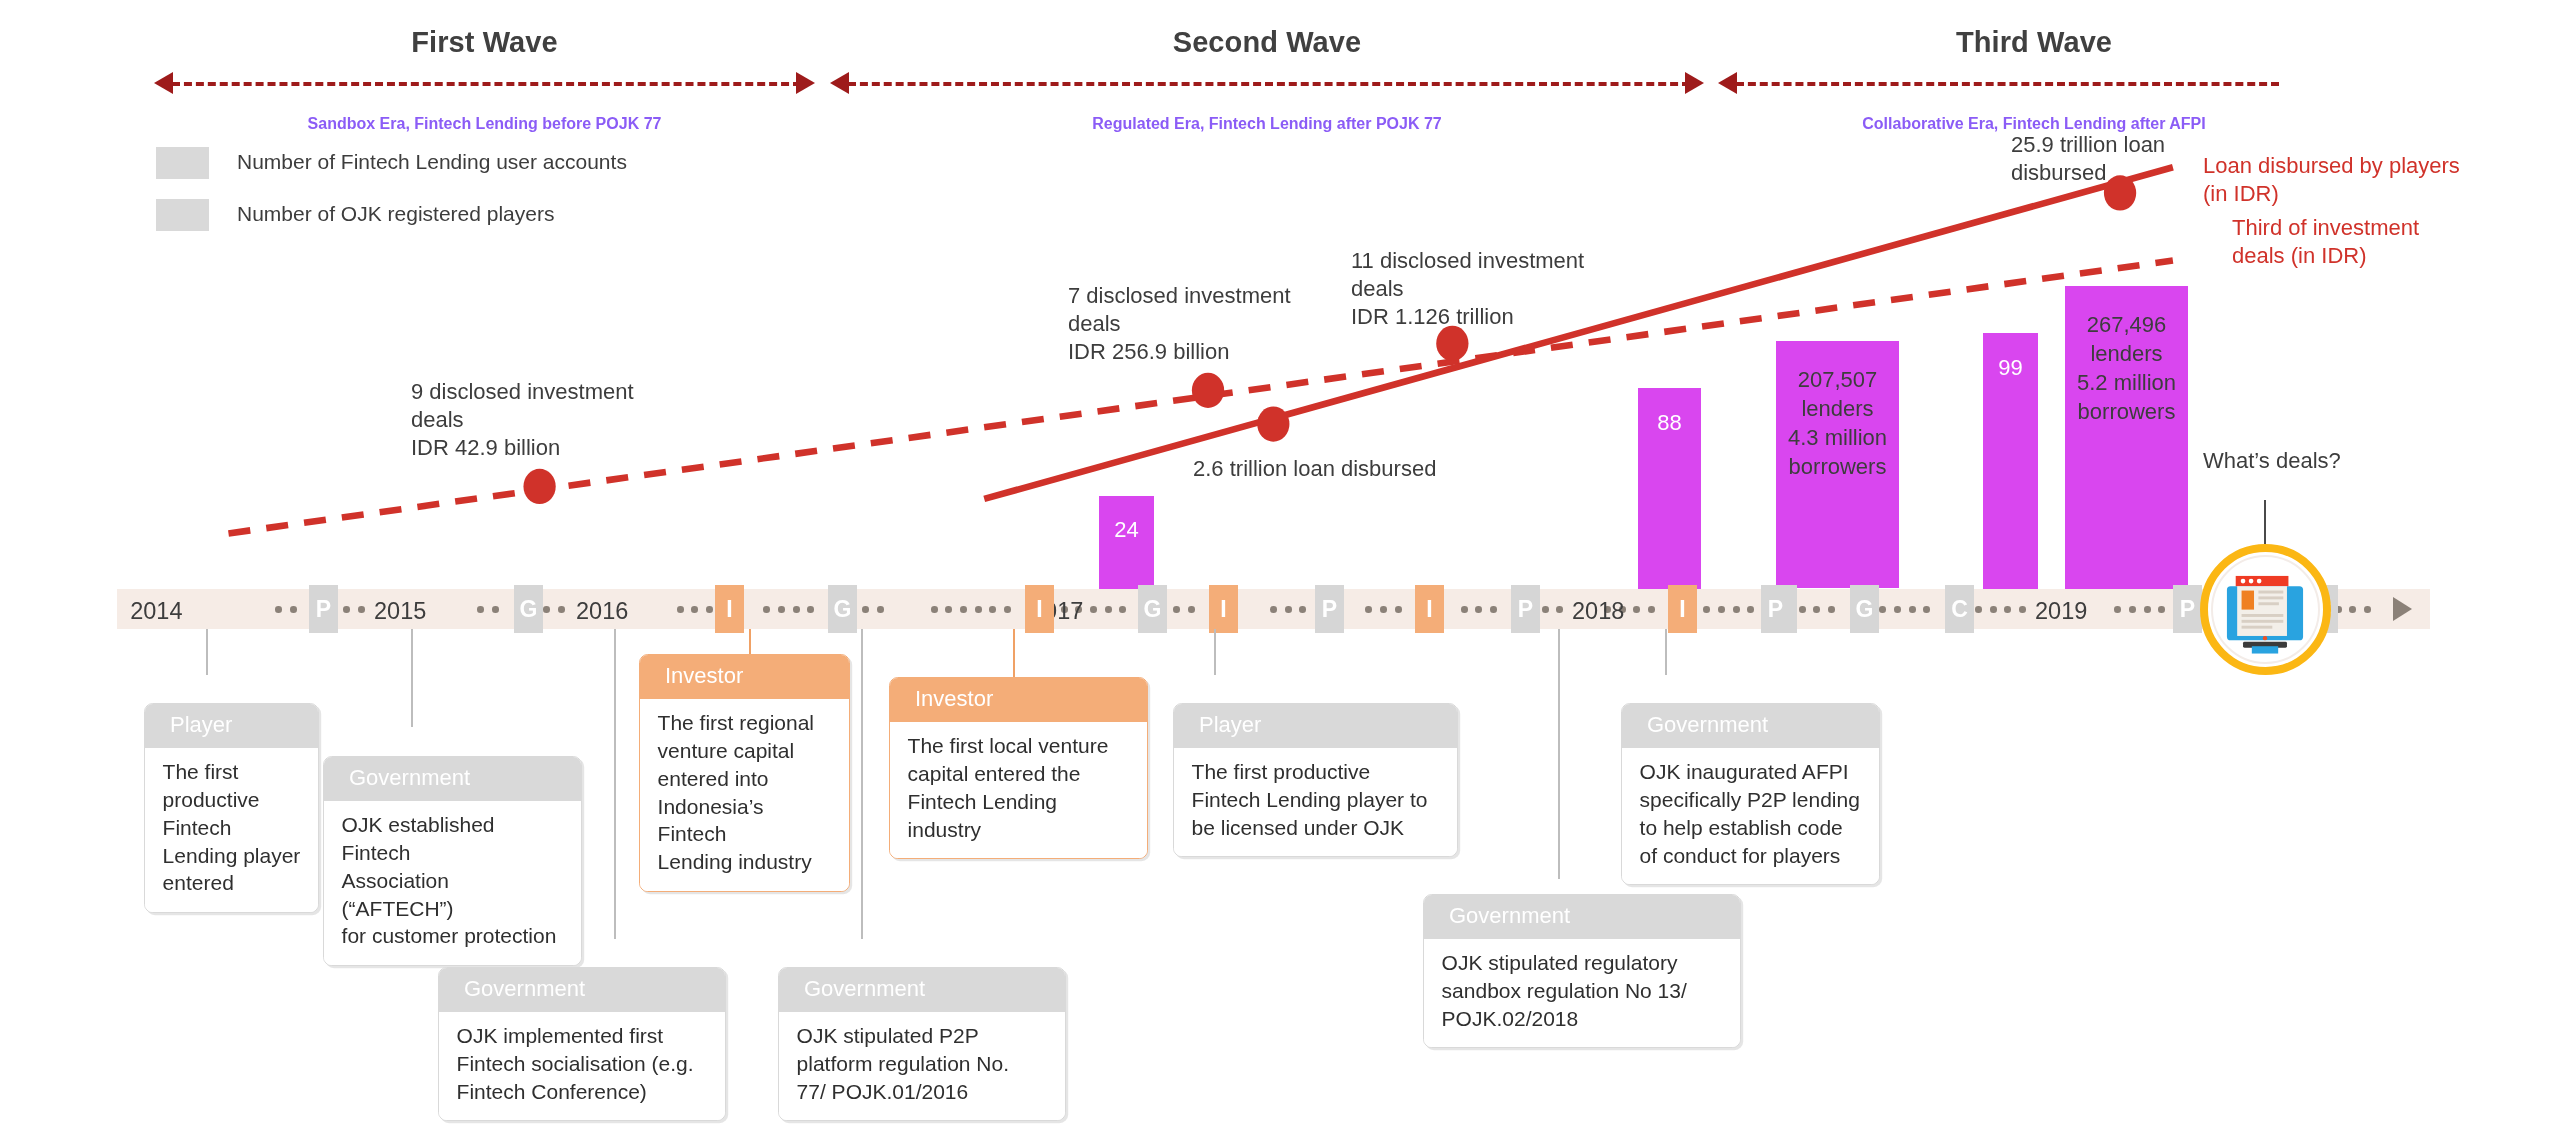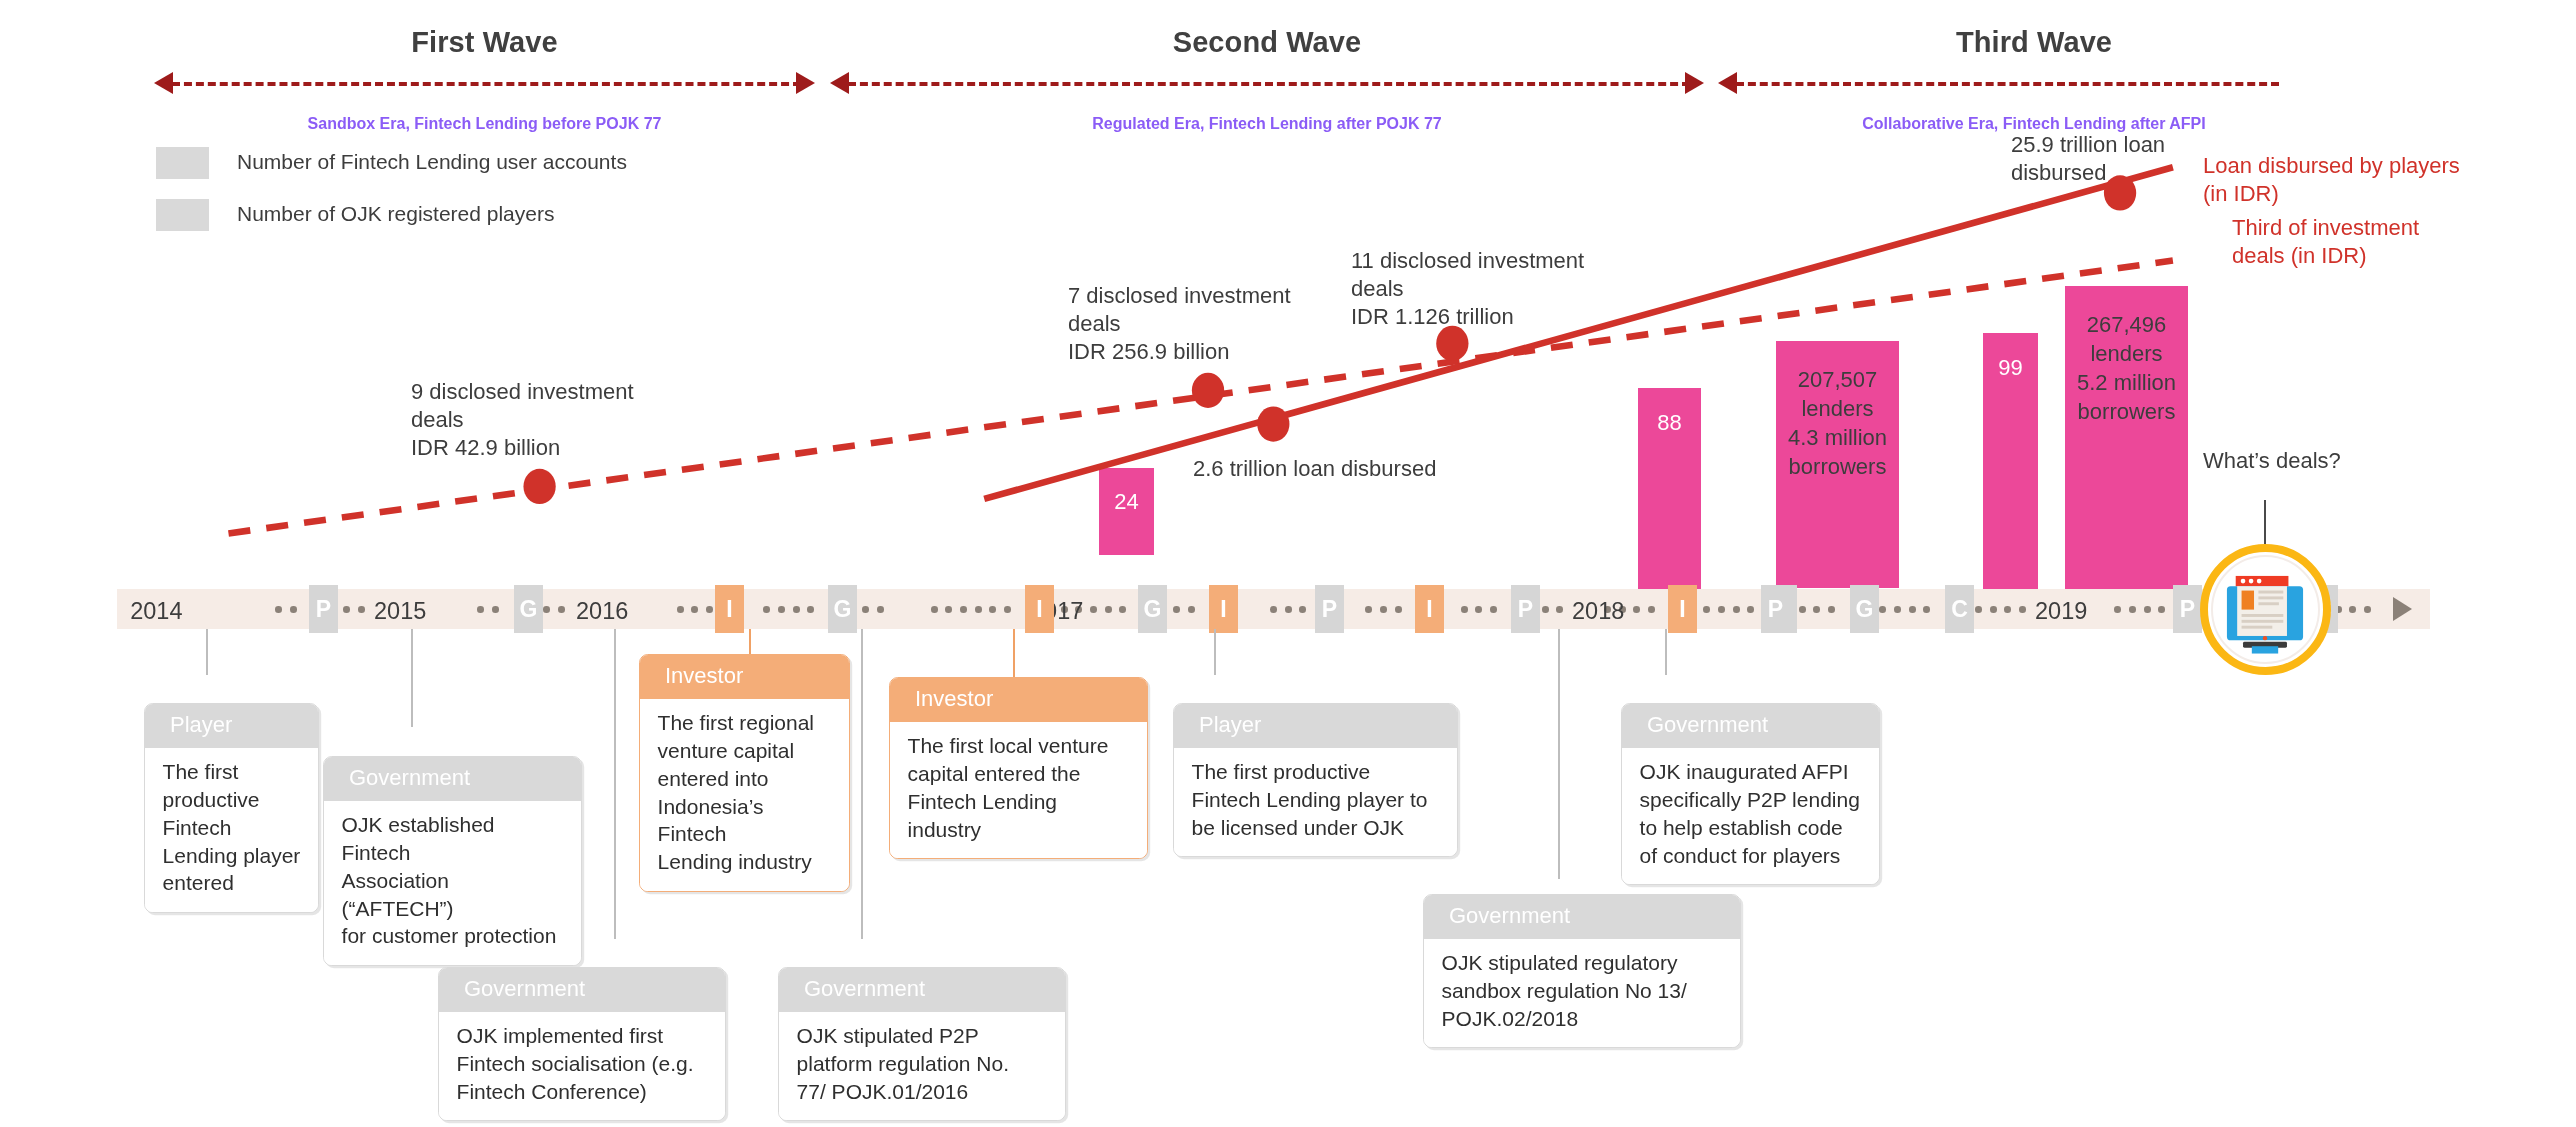--- a/index.html
+++ b/index.html
@@ -29,21 +29,21 @@
 
   
   .legend-swatch{width:53px;height:32px;background:#d9d9d9;}
   .legend-label{font-size:21px;color:#3d3d3d;white-space:nowrap;line-height:32px;}
 
   
   .ann{font-size:22px;color:#3d3d3d;line-height:1.28;white-space:pre-line;}
   .ann-red{font-size:22px;color:#d0322a;line-height:1.28;white-space:pre-line;}
 
   
-  .bar{background:#ec4899;position:absolute;}
+  .bar{background:#d946ef;position:absolute;}
   .bar-val{
     position:absolute;left:0;right:0;text-align:center;
     color:#ffffff;font-size:22px;
   }
   .bar-cap{
     position:absolute;left:0;right:0;text-align:center;
     color:#3d3d3d;font-size:22px;line-height:1.32;white-space:pre-line;
   }
 
   
@@ -142,21 +142,21 @@
       <div class="abs legend-label" style="left:81px;top:-1.5px;">Number of Fintech Lending user accounts</div>
     </div>
     <div class="abs" style="left:0;top:52px;">
       <div class="abs legend-swatch" style="left:0;top:0;"></div>
       <div class="abs legend-label" style="left:81px;top:-1.5px;">Number of OJK registered players</div>
     </div>
   </div>
 
   <div class="abs" style="left:0;top:0;width:2576px;height:609px;">
 
-    <div class="bar" style="left:1099px;top:468px;width:55px;height:87px;">
+    <div class="bar" style="left:1099px;top:496px;width:55px;height:104px;">
       <div class="bar-val" style="top:20.6px;">24</div>
     </div>
 
     <div class="bar" style="left:1638px;top:388px;width:55px;height:201px;padding-left:8px;">
       <div class="bar-val" style="top:22px;">88</div>
     </div>
 
     <div class="bar" style="left:1776px;top:341px;width:123px;height:247px;">
       <div class="bar-cap" style="top:23.5px;">207,507
 lenders

